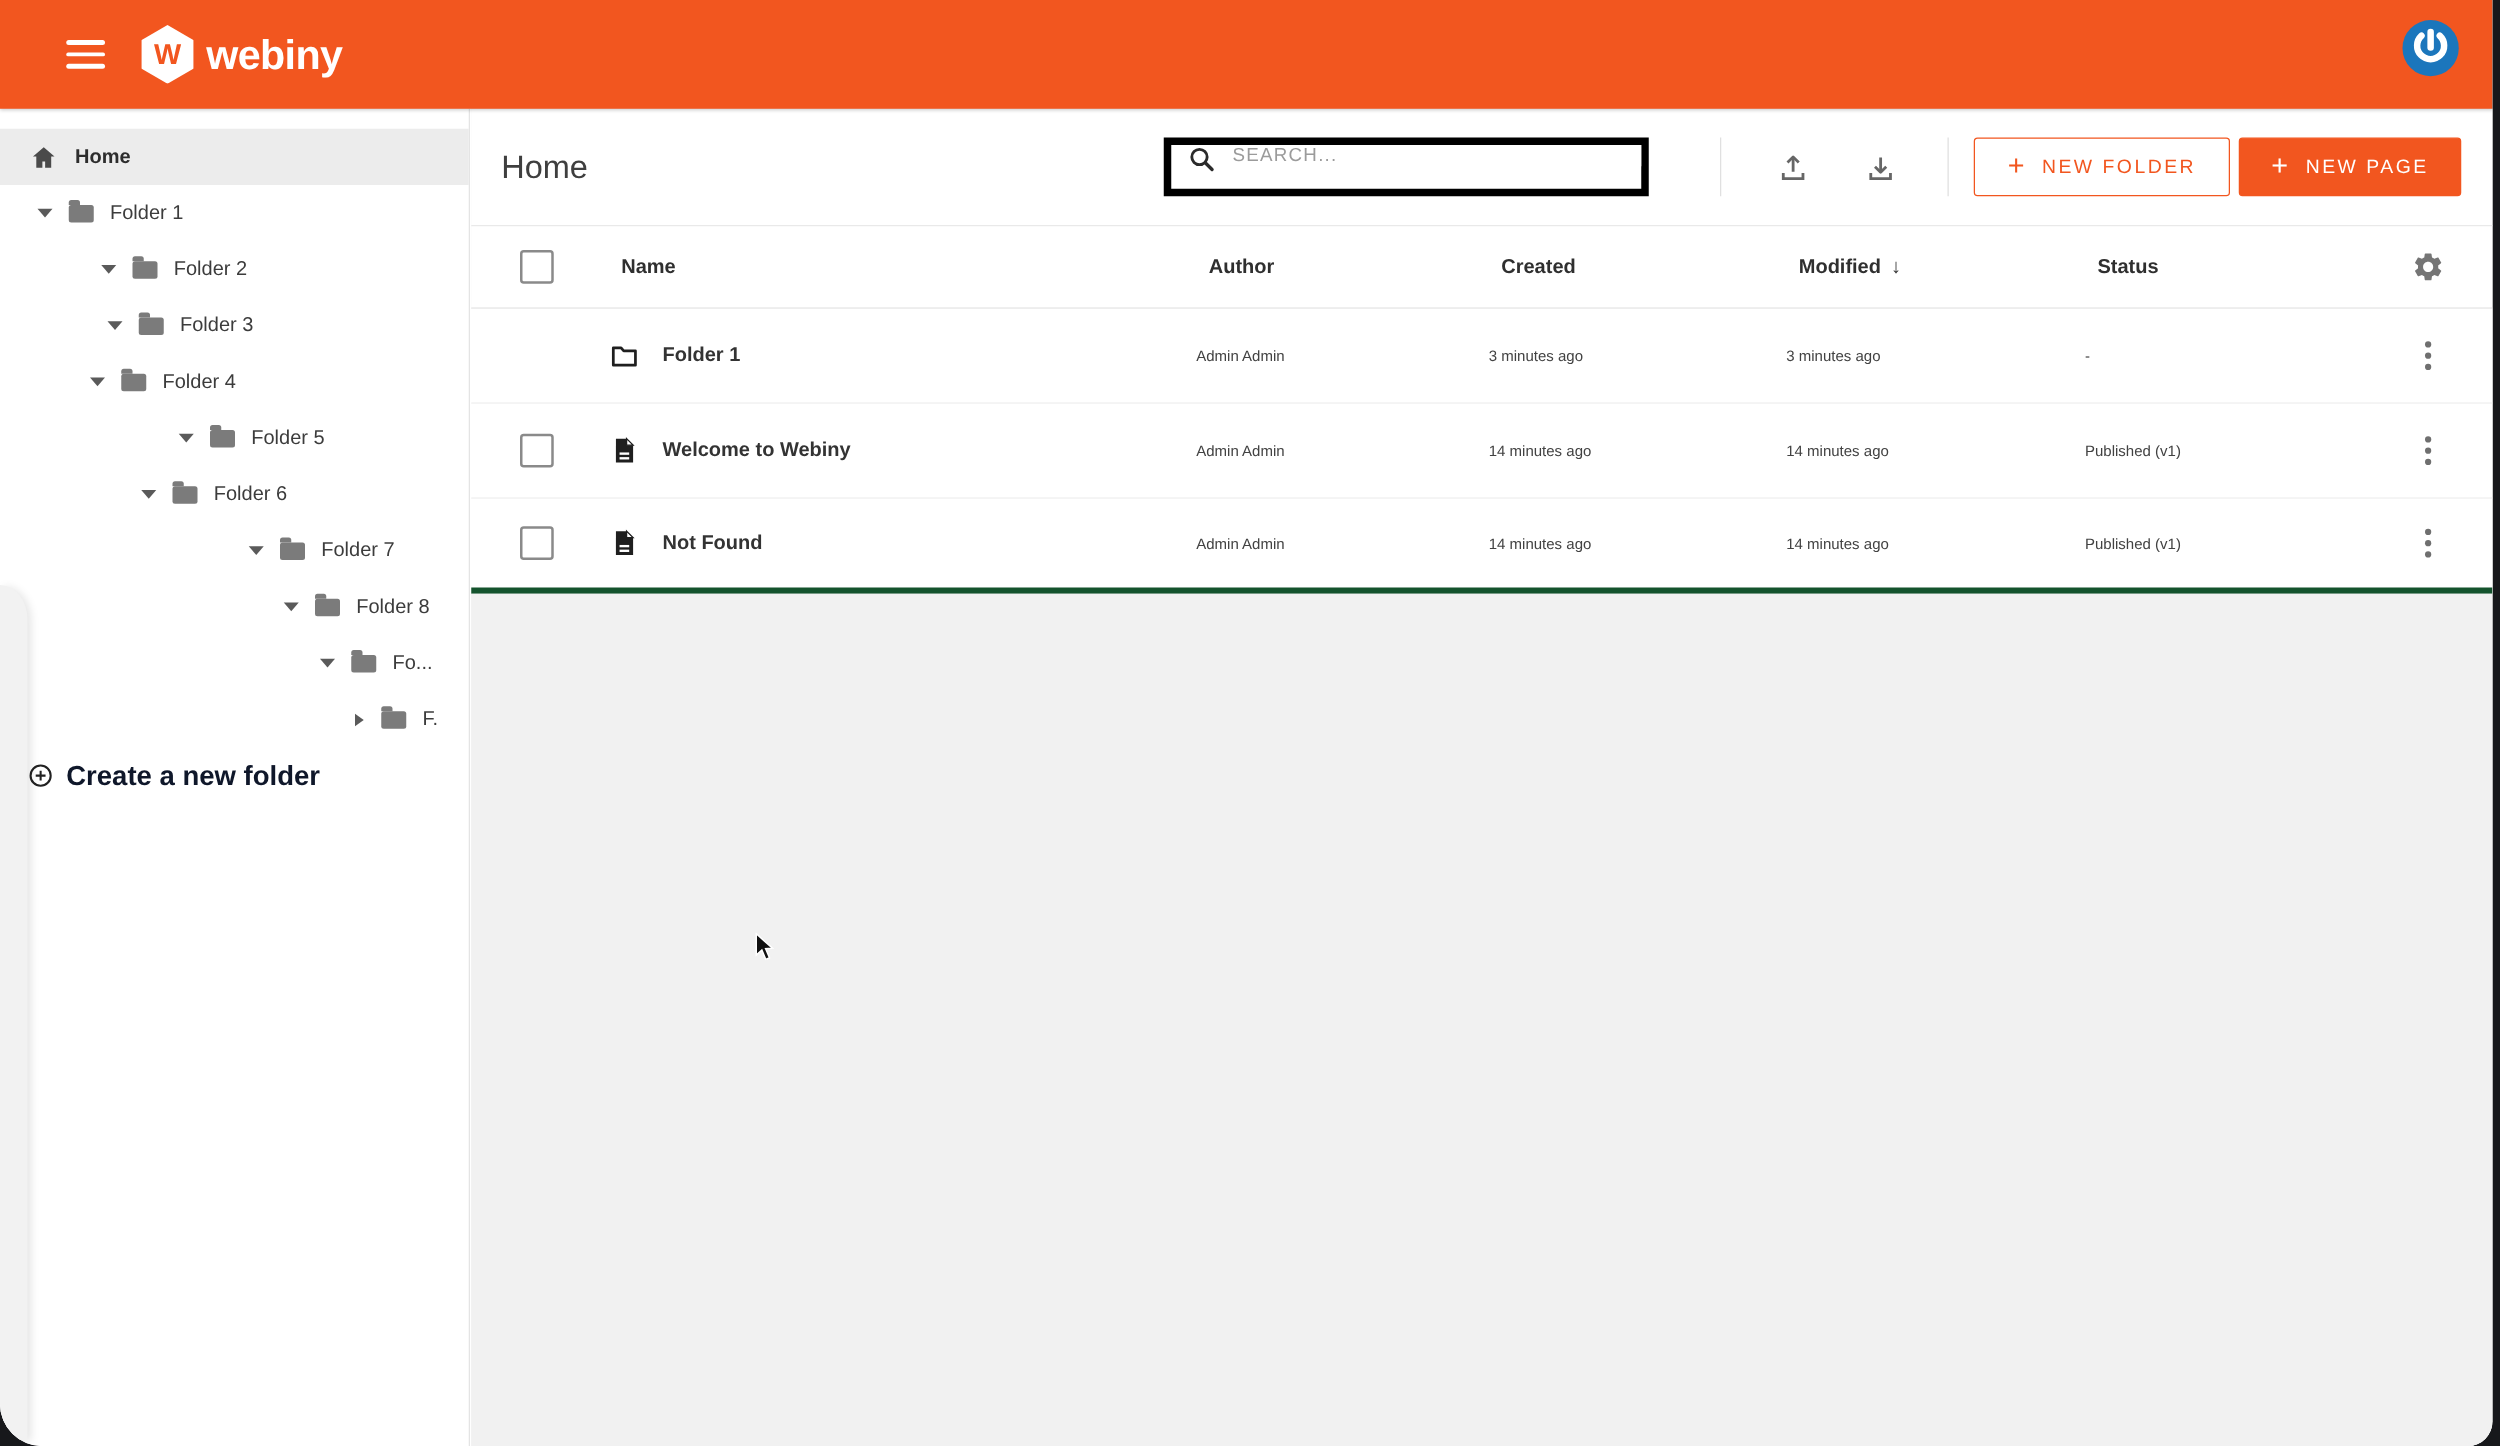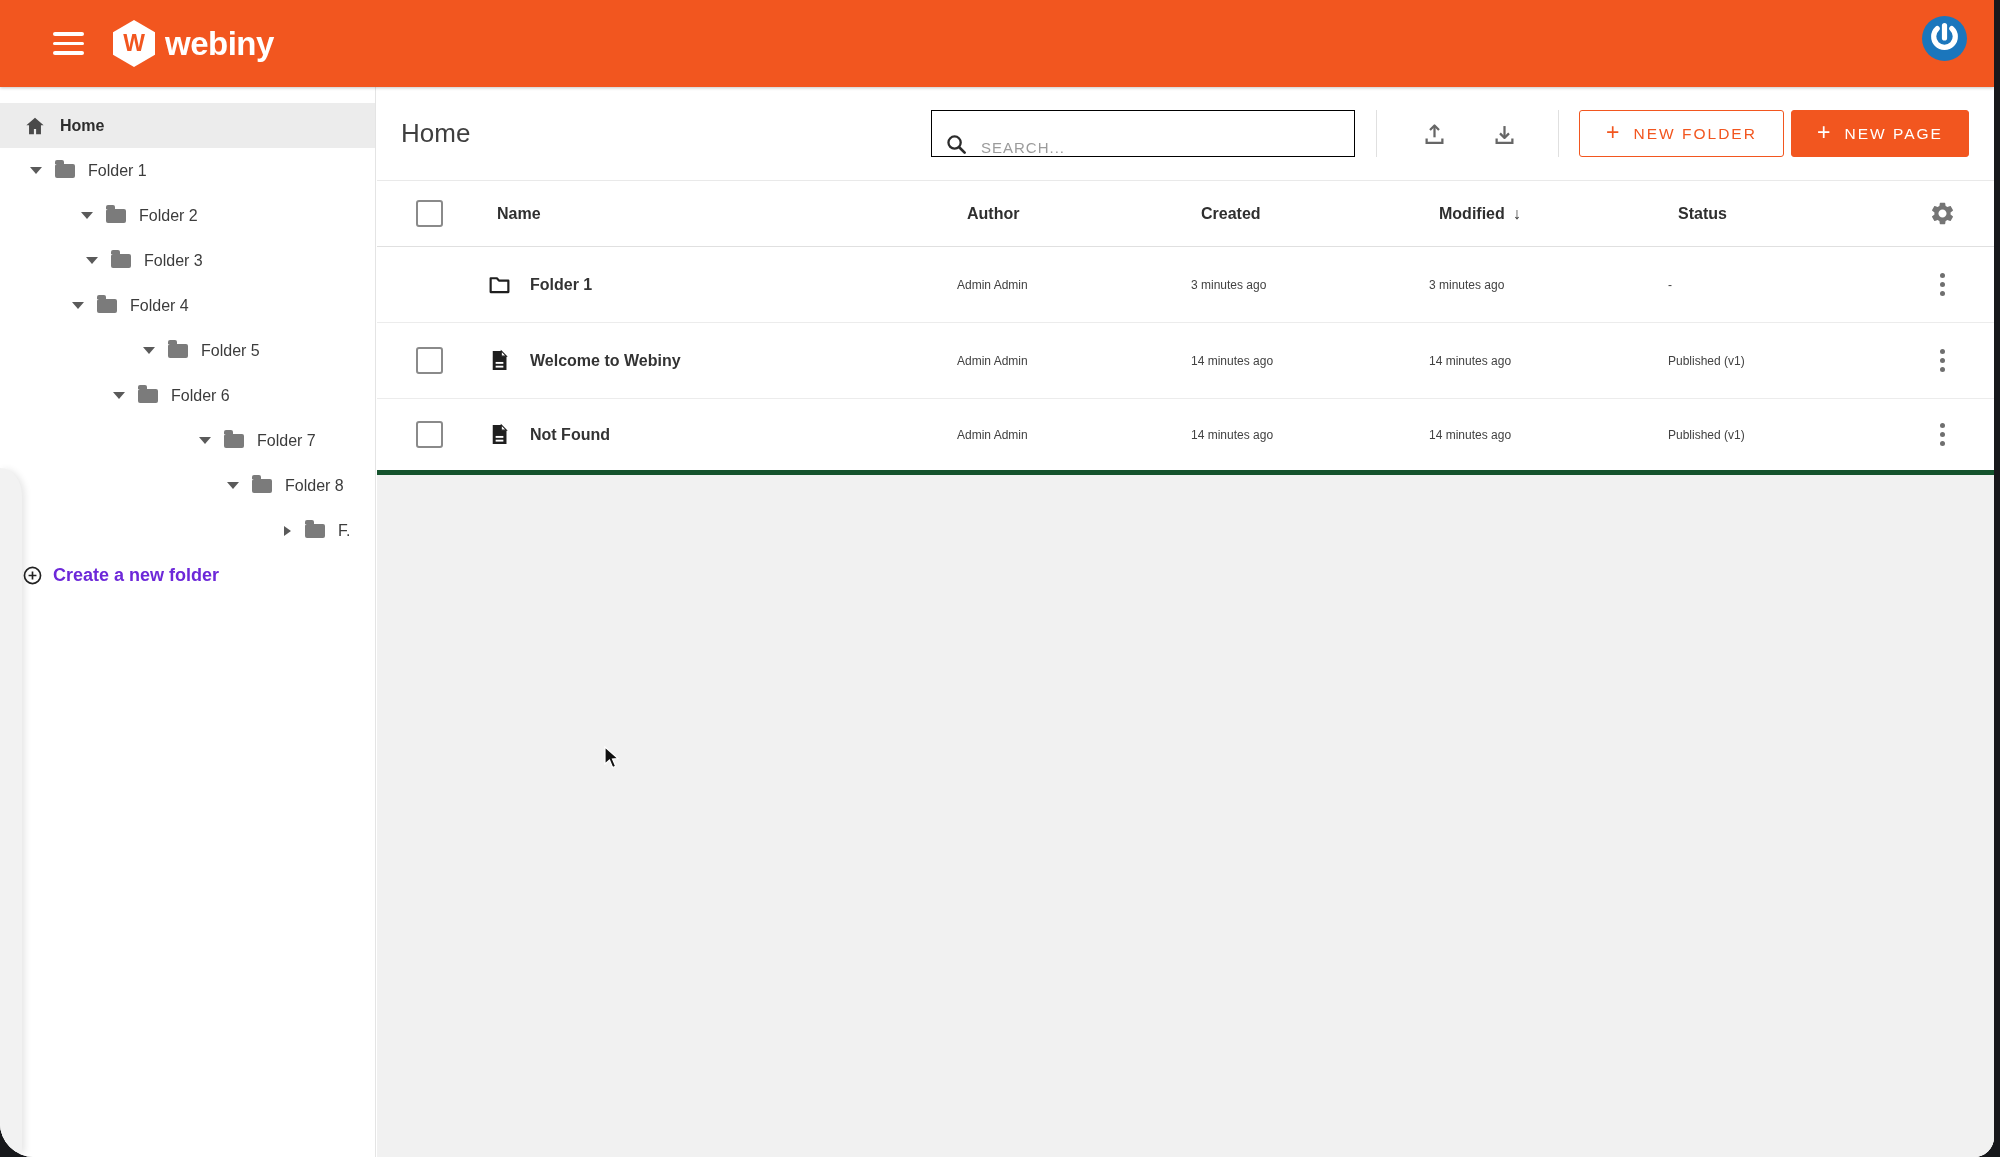--- a/index.html
+++ b/index.html
@@ -33,32 +33,32 @@
   .caret-down { width:0; height:0; border-left:6px solid transparent; border-right:6px solid transparent;
                 border-top:7px solid #5a5a5a; margin-right:13px; flex:none; }
   .caret-right { width:0; height:0; border-top:5.5px solid transparent; border-bottom:5.5px solid transparent;
                  border-left:7px solid #5a5a5a; margin-right:14px; flex:none; }
   .tree-folder { width:20px; height:14px; background:#7b7b7b; border-radius:2px; position:relative;
                  margin-right:13px; flex:none; }
   .tree-folder::before { content:''; position:absolute; top:-4px; left:0; width:9px; height:4px;
                          background:#7b7b7b; border-radius:2px 2px 0 0; }
   .tree-label { font-size:16px; color:#3c3c3c; white-space:nowrap; }
   .create-row { height:45px; display:flex; align-items:center; padding-left:22px; cursor:pointer; }
-  .create-row .label { font-size:18px; font-weight:700; color:#6d28d9; margin-left:10px; }
+  .create-row .label { font-size:22px; font-weight:700; color:#0f172a; margin-left:10px; }
   .drawer-peek { position:absolute; left:0; top:381px; bottom:5px; width:22px; background:#f2f2f2;
                  border-top-right-radius:60px 75px; box-shadow:3px 1px 7px rgba(0,0,0,0.10); }
 
   
   .main { position:absolute; left:377px; top:87px; right:0; bottom:0; background:#f1f1f1;
           display:flex; flex-direction:column; }
   .toolbar { position:relative; height:93px; background:#fff; flex:none; }
   .page-title { position:absolute; left:24px; top:0; height:93px; display:flex; align-items:center;
                 font-size:26px; color:#3f3f3f; }
-  .searchbox { position:absolute; left:554px; top:23px; width:424px; height:47px; background:#fff;
-               border:1px solid #000000; display:flex; align-items:flex-end; }
+  .searchbox { position:absolute; left:554px; top:23px; width:388px; height:47px; background:#fff;
+               border:6px solid #000000; display:flex; align-items:flex-start; }
   .searchbox input { border:none; outline:none; flex:1; font-size:15px; letter-spacing:1px;
                      color:#444; margin-left:13px; font-family:"Liberation Sans", sans-serif; }
   .searchbox input::placeholder { color:#9b9b9b; }
   .vdivider { position:absolute; top:23px; width:1px; height:47px; background:#e0e0e0; }
   .icon-btn { position:absolute; top:25px; width:44px; height:44px; display:flex; align-items:center;
               justify-content:center; cursor:pointer; }
   .btn { position:absolute; top:23px; height:47px; border-radius:3px; display:flex; align-items:center;
          justify-content:center; font-size:15.5px; font-weight:500; letter-spacing:2px; cursor:pointer; }
   .btn .plus { font-size:23px; font-weight:300; margin-right:12px; margin-top:-2px; }
   .btn-outline { left:1202px; width:205px; background:#fff; border:1px solid #F2561F; color:#F2561F; }
@@ -153,20 +153,25 @@
     <div class="tree-row" style="padding-left:199px">
       <i class="caret-down"></i>
       <i class="tree-folder"></i>
       <span class="tree-label">Folder 7</span>
     </div>
     <div class="tree-row" style="padding-left:227px">
       <i class="caret-down"></i>
       <i class="tree-folder"></i>
       <span class="tree-label">Folder 8</span>
     </div>
+    <div class="tree-row" style="padding-left:256px">
+      <i class="caret-down"></i>
+      <i class="tree-folder"></i>
+      <span class="tree-label">Fo...</span>
+    </div>
     <div class="tree-row" style="padding-left:284px">
       <i class="caret-right"></i>
       <i class="tree-folder"></i>
       <span class="tree-label">F.</span>
     </div>
 
     <div class="create-row">
       <svg width="21" height="21" viewBox="0 0 24 24">
         <circle cx="12" cy="12" r="9.2" stroke="#222" stroke-width="1.9" fill="none"></circle>
         <path d="M12 7.5 v9 M7.5 12 h9" stroke="#222" stroke-width="1.9"></path>

